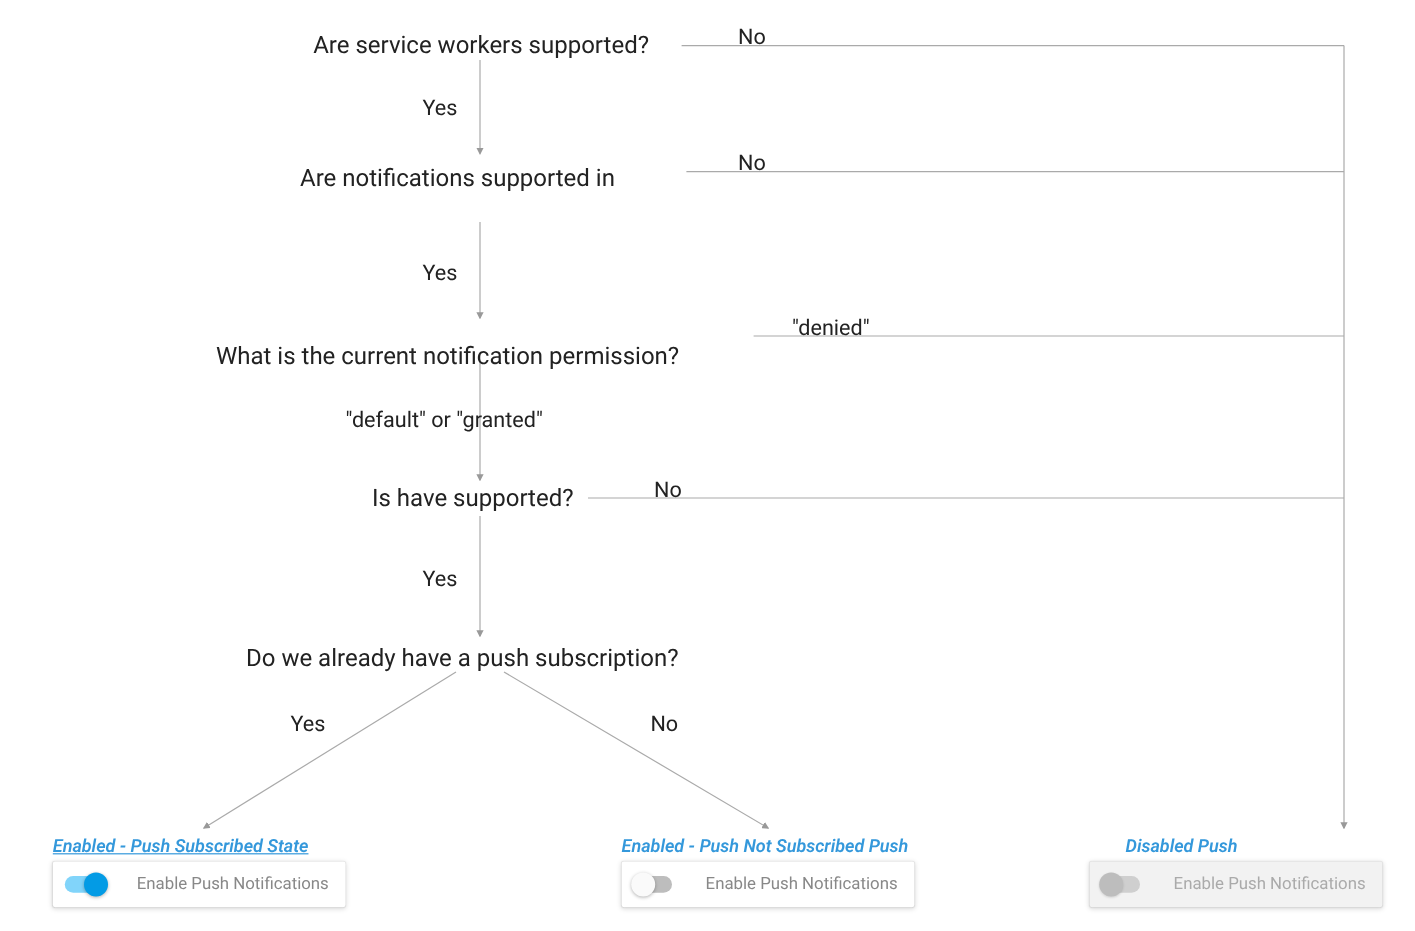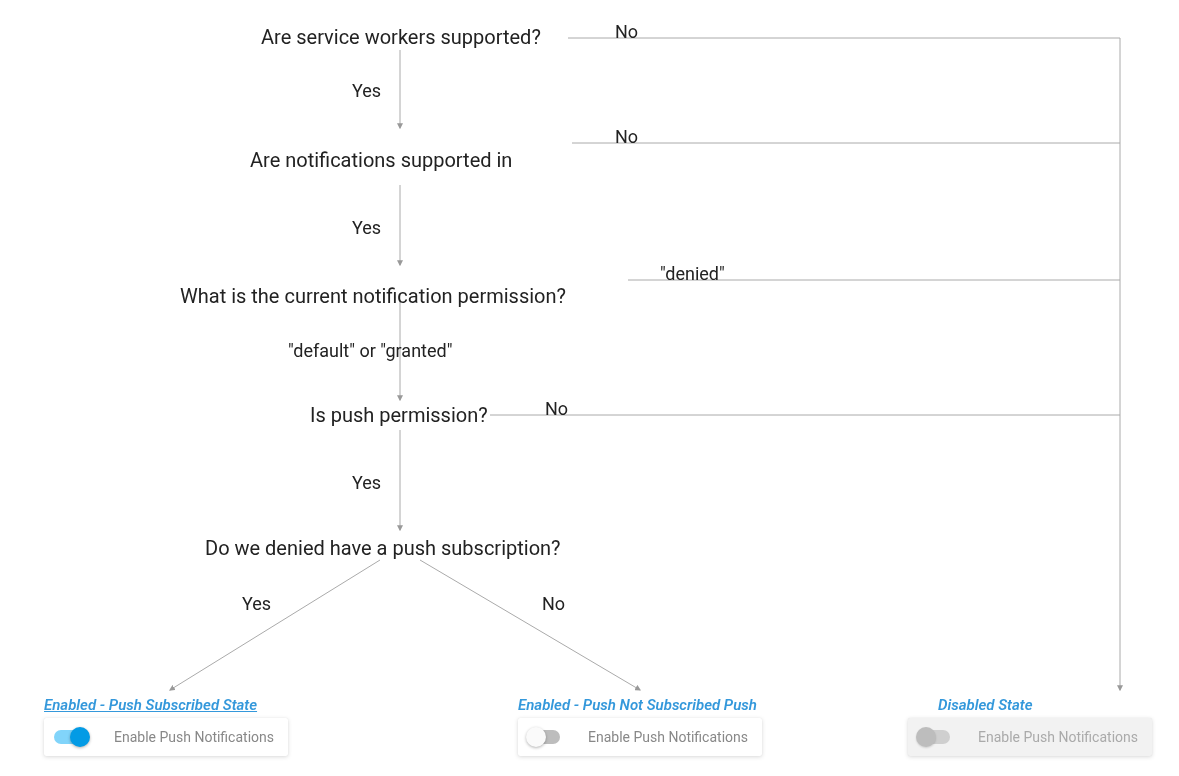--- a/index.html
+++ b/index.html
@@ -123,29 +123,29 @@
     <line x1="568" y1="38" x2="1120" y2="38"></line>
     <line x1="572" y1="143" x2="1120" y2="143"></line>
     <line x1="628" y1="280" x2="1120" y2="280"></line>
     <line x1="490" y1="415" x2="1120" y2="415"></line>
     <line x1="1120" y1="38" x2="1120" y2="690" marker-end="url(#arrow)"></line>
   </g>
 </svg>
 
 <div class="node" style="left:240px; top:25px;margin-left:21px;">Are service workers supported?</div>
 
-<div class="node" style="left:250px; top:148px; text-align:center;">
+<div class="node" style="left:250px; top:136px; text-align:center;">
   <span>Are notifications supported in</span><br>
 </div>
 
 <div class="node" style="left:180px; top:284px;">What is the current notification permission?</div>
 
-<div class="node" style="left:310px; top:403px;">Is push permission?</div>
+<div class="node" style="left:310px; top:403px;">Is have supported?</div>
 
-<div class="node" style="left:205px; top:536px;">Do we denied have a push subscription?</div>
+<div class="node" style="left:205px; top:536px;">Do we already have a push subscription?</div>
 
 <div class="edge-label" style="left:352px; top:80px;">Yes</div>
 <div class="edge-label" style="left:615px; top:21px;">No</div>
 
 <div class="edge-label" style="left:352px; top:217px;">Yes</div>
 <div class="edge-label" style="left:615px; top:126px;">No</div>
 
 <div class="edge-label" style="left:288px; top:340px;">"default" or "granted"</div>
 <div class="edge-label" style="left:660px; top:263px;">"denied"</div>
 
@@ -160,17 +160,17 @@
   <div class="switch on"></div>
   <span class="label">Enable Push Notifications</span>
 </div>
 
 <div class="state-title" style="left:518px; top:696px;">Enabled - Push Not Subscribed Push</div>
 <div class="toggle-card" style="left:518px; top:718px; width:220px;">
   <div class="switch off"></div>
   <span class="label">Enable Push Notifications</span>
 </div>
 
-<div class="state-title" style="left:938px; top:696px;">Disabled State</div>
+<div class="state-title" style="left:938px; top:696px;">Disabled Push</div>
 <div class="toggle-card disabled-card" style="left:908px; top:718px; width:220px;">
   <div class="switch disabled"></div>
   <span class="label">Enable Push Notifications</span>
 </div>
 
 </body></html>

